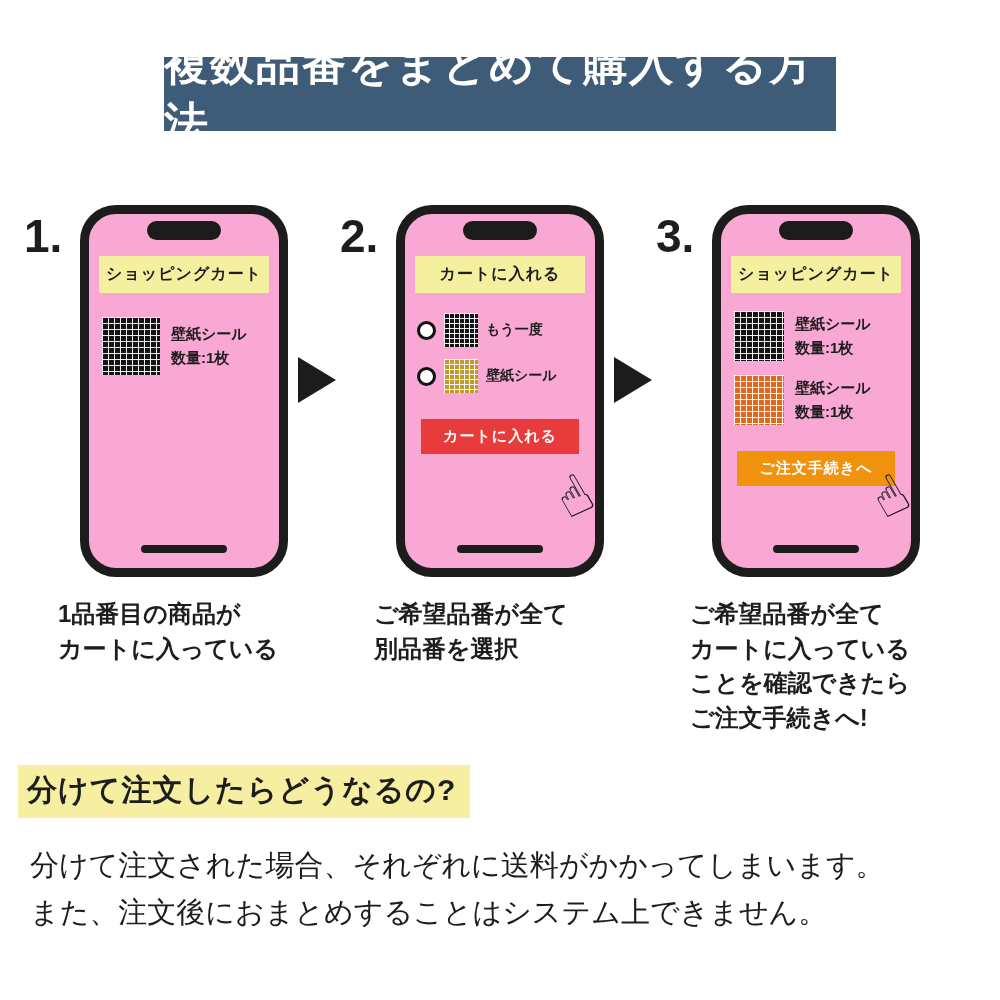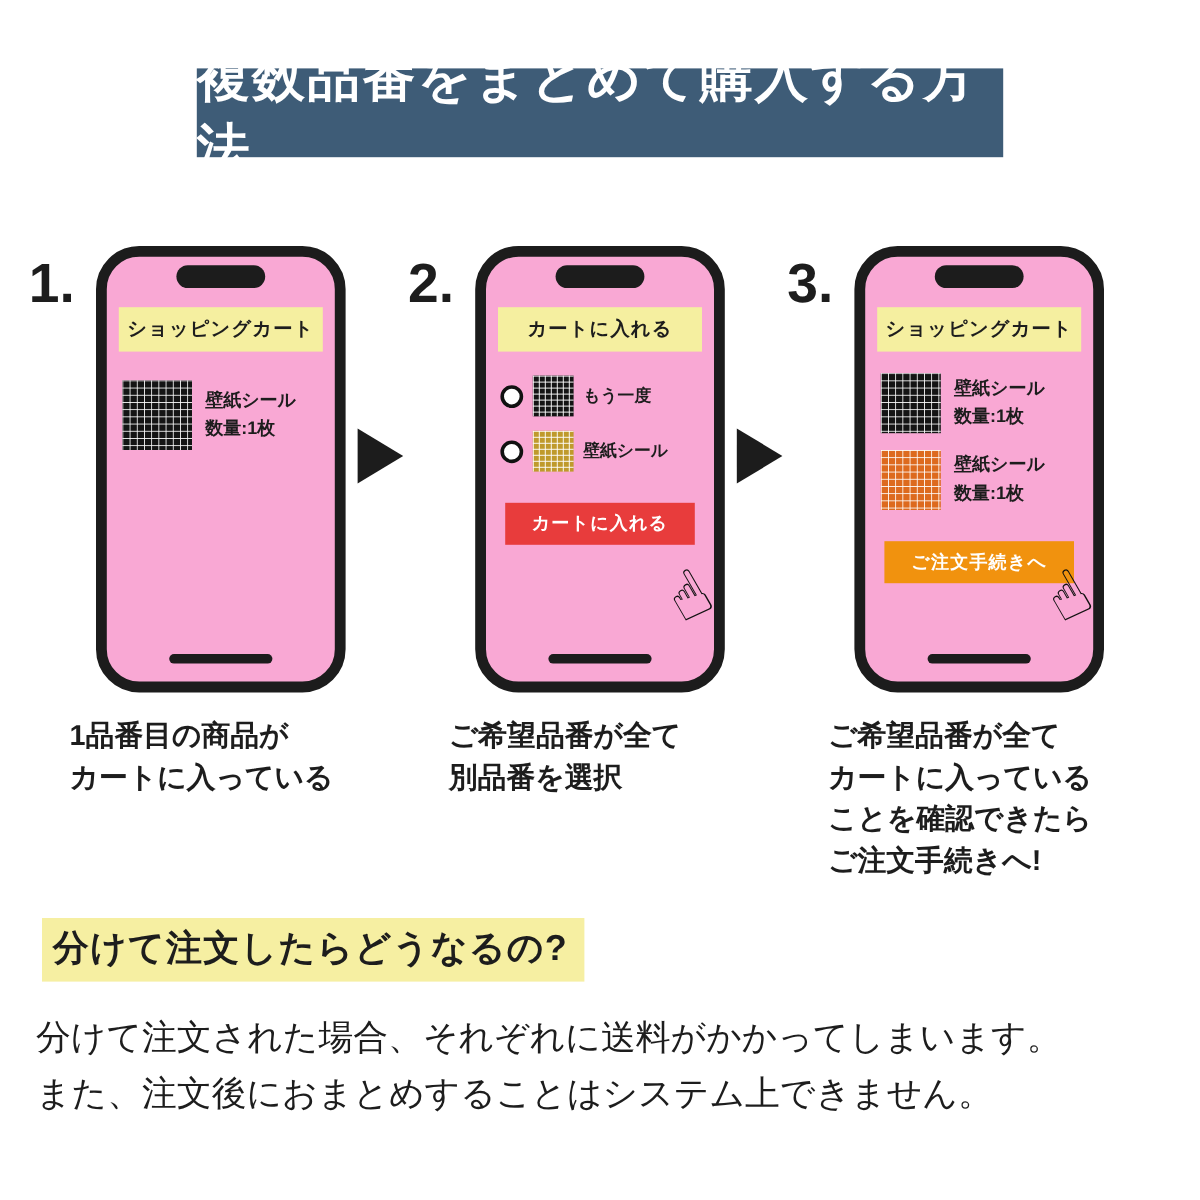--- a/index.html
+++ b/index.html
@@ -66,21 +66,21 @@
     transform:rotate(-30deg); color:#101010; font-family:"DejaVu Sans",sans-serif; z-index:5; }
 
   .caption { margin:20px 0 0 34px; font-size:24px; font-weight:600; line-height:1.44; }
   .caption div { white-space:nowrap; }
 
   .arrow { flex:none; width:0; height:0; margin:152px 4px 0 4px;
     border-top:23px solid transparent; border-bottom:23px solid transparent;
     border-left:38px solid #1c1c1c; }
 
   
-  .question { margin:30px 0 0 35px; }
+  .question { margin:30px 0 0 18px; }
   .question span { display:inline-block; background:#f6efa2; font-size:30px; font-weight:bold;
     padding:5px 14px 7px 9px; letter-spacing:1px; }
   .note { margin:24px 12px 0 30px; font-size:29px; line-height:1.6; }
   .note div { white-space:nowrap; }
 </style>
 </head>
 <body>
 
 <div class="page">
 

